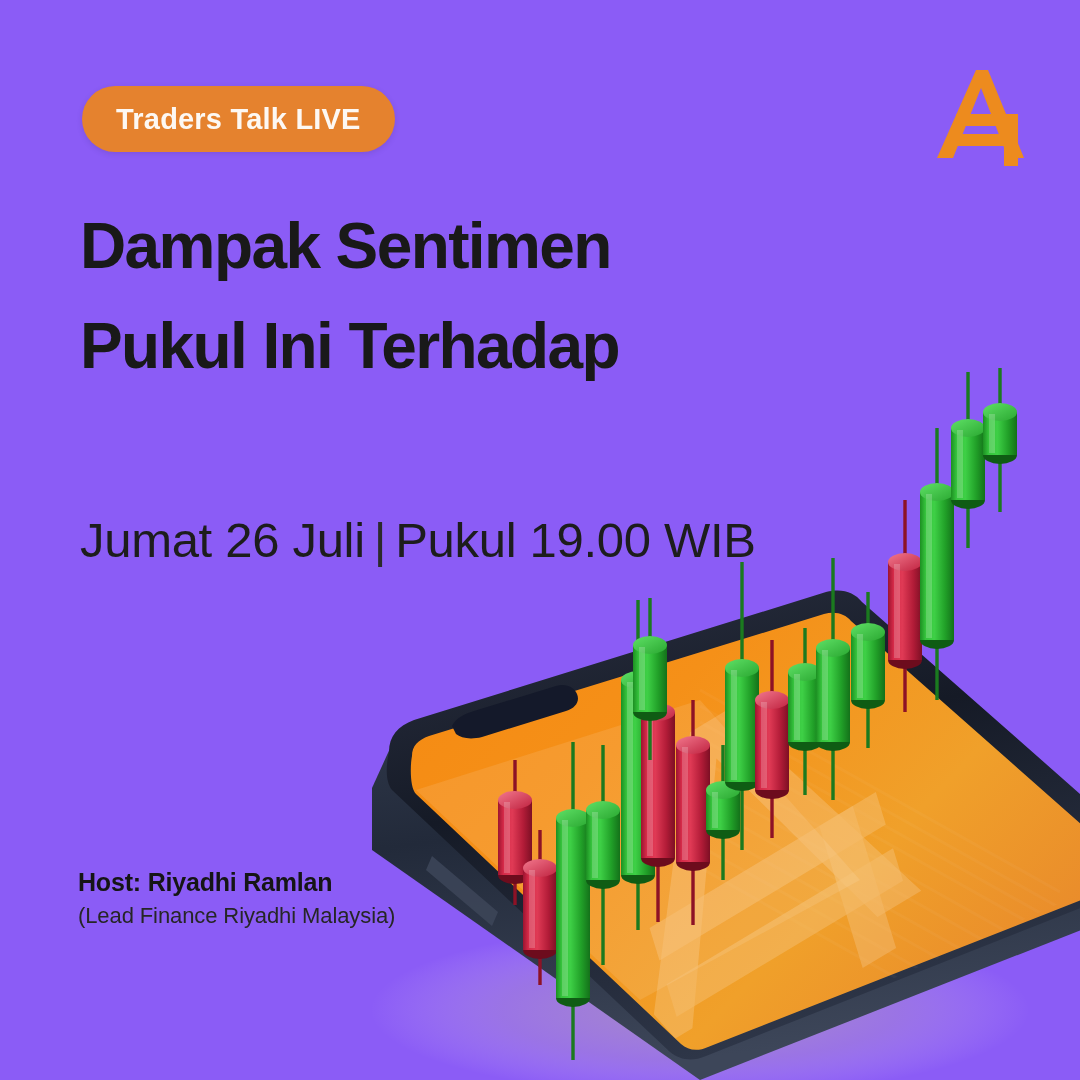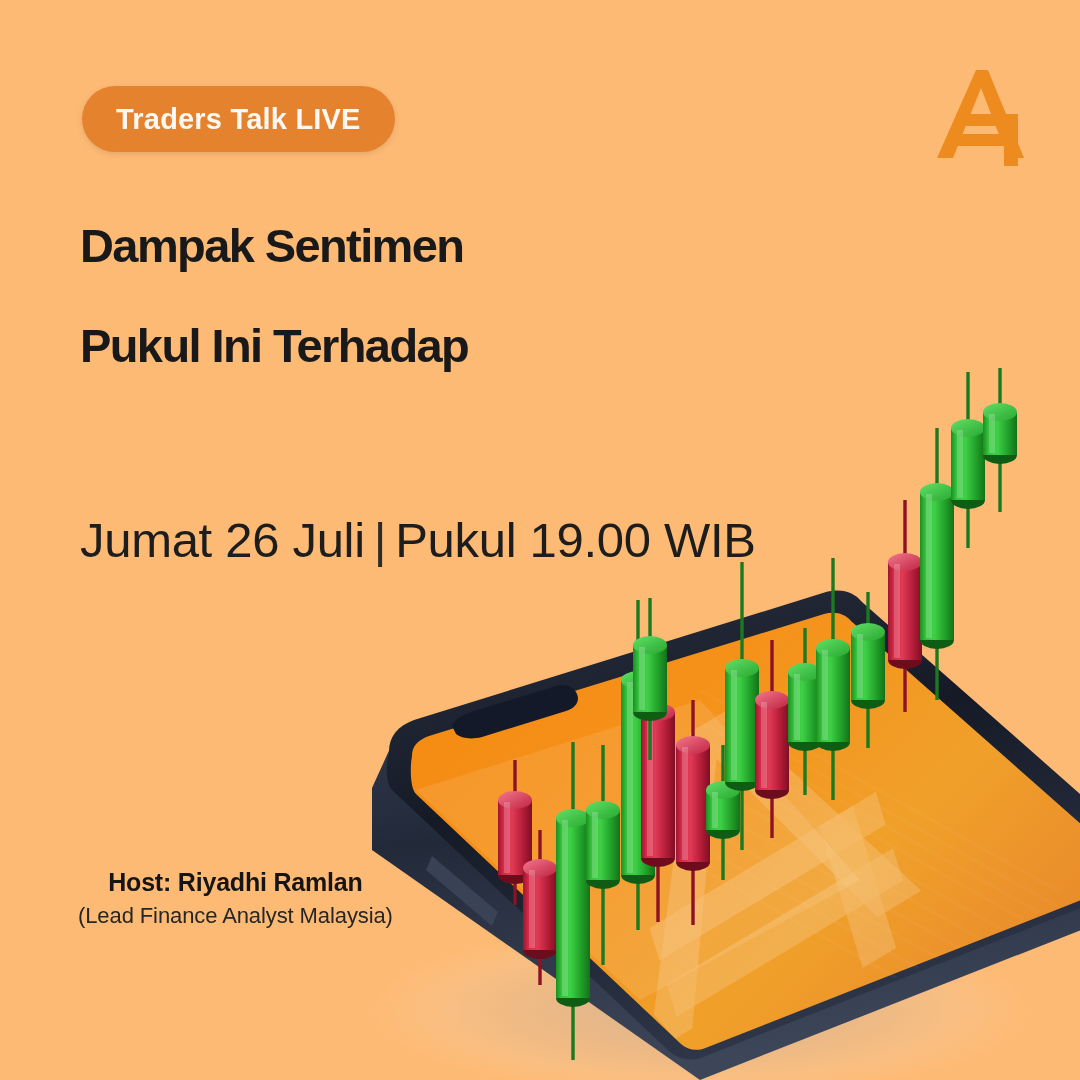--- a/index.html
+++ b/index.html
@@ -7,21 +7,21 @@
   body {
     font-family:"Liberation Sans", sans-serif;
     background:#faf5f2;
     position:relative;
     overflow:hidden;
   }
 
   #poster {
     position:absolute; inset:0;
     width:1080px; height:1080px;
-    background:#fdba74;
+    background:#8b5cf6;
     overflow:hidden;
   }
 
   
   #artwork { position:absolute; inset:0; z-index:1; }
 
   
   #textlayer { position:absolute; inset:0; z-index:5; pointer-events:none; }
   #textlayer > * { pointer-events:auto; }
 
@@ -40,21 +40,21 @@
     letter-spacing:.2px;
     white-space:nowrap;
   }
 
   .logo { position:absolute; right:52px; top:62px; width:96px; height:104px; }
 
   .title {
     position:absolute; left:80px; top:196px;
     width:760px;
     color:#191919;
-    font-size:47px;
+    font-size:64px;
     font-weight:bold;
     line-height:100px;
     letter-spacing:-1.6px;
   }
   .title-line { display:block; white-space:nowrap; }
 
   .datetime {
     position:absolute; left:80px; top:512px;
     color:#1d1d1d;
     font-size:49px;
@@ -67,21 +67,20 @@
   .credits { position:absolute; left:78px; top:866px; }
   .credit-block { margin-bottom:26px; }
   .credit-block:last-child { margin-bottom:0; }
   .credit-name {
     color:#151515;
     font-size:25px;
     font-weight:bold;
     letter-spacing:-.2px;
     white-space:nowrap;
     line-height:1.28;
-    text-align:center;
   }
   .credit-role {
     color:#262626;
     font-size:22px;
     font-weight:normal;
     letter-spacing:-.1px;
     white-space:nowrap;
     line-height:1.35;
     margin-top:3px;
   }
@@ -357,18 +356,18 @@
       <span class="title-line">Pukul Ini Terhadap</span>
     </div>
 
     <div class="datetime">
       <span>Jumat 26 Juli</span><span class="sep">|</span><span>Pukul 19.00 WIB</span>
     </div>
 
     <div class="credits">
       <div class="credit-block">
         <div class="credit-name">Host: Riyadhi Ramlan</div>
-        <div class="credit-role">(Lead Finance Analyst Malaysia)</div>
+        <div class="credit-role">(Lead Finance Riyadhi Malaysia)</div>
       </div>
     </div>
 
   </div>
 </div>
 
 </body></html>

